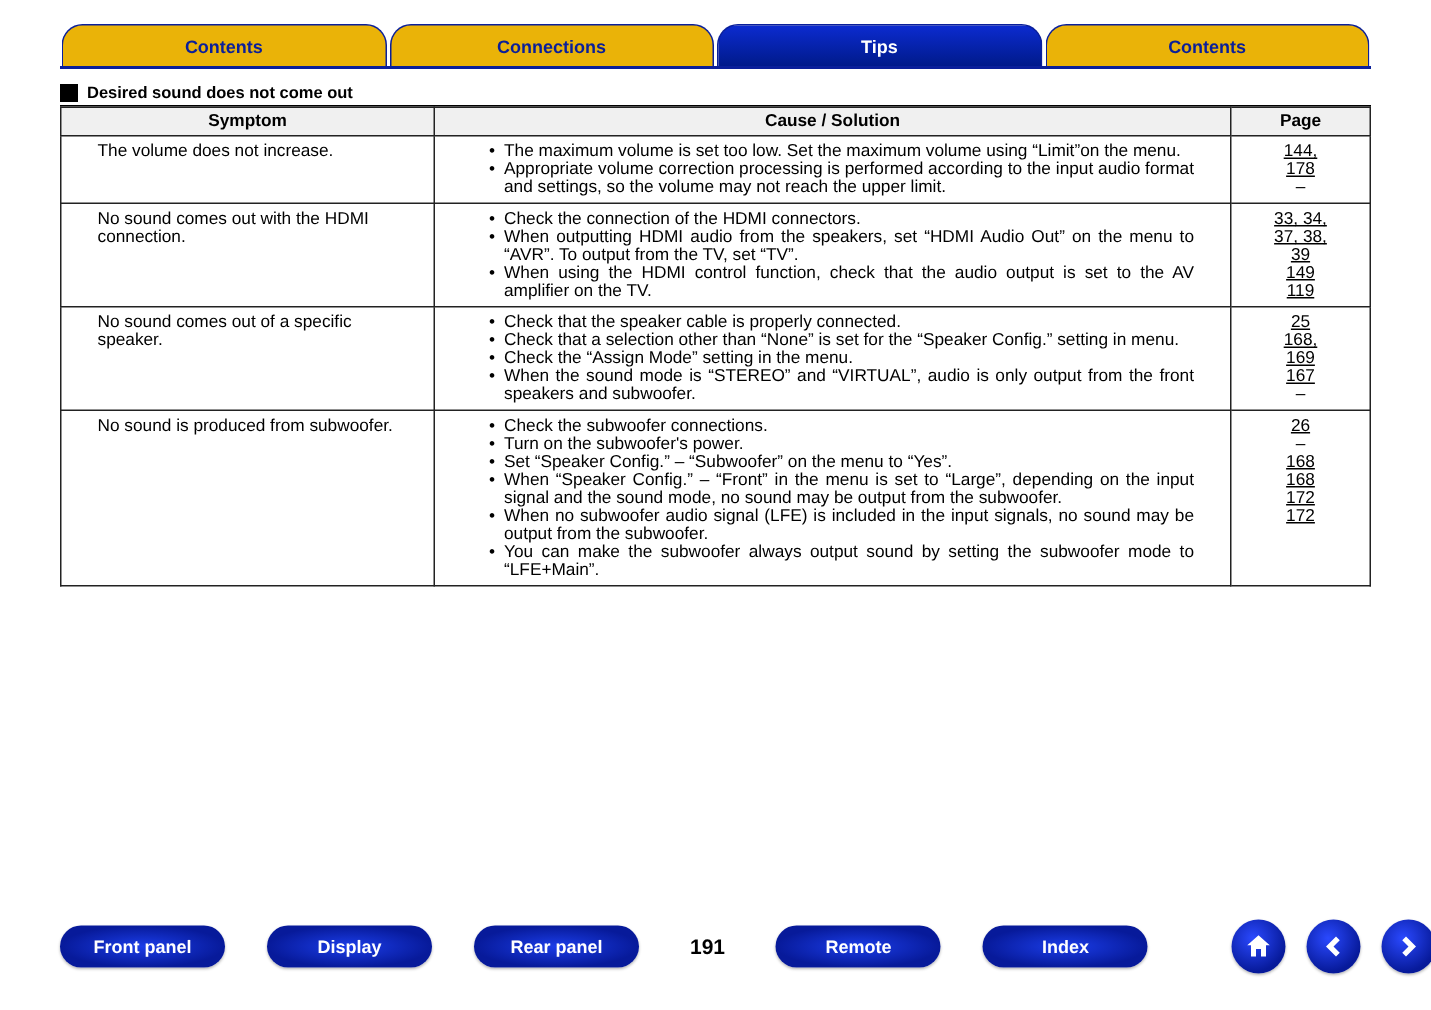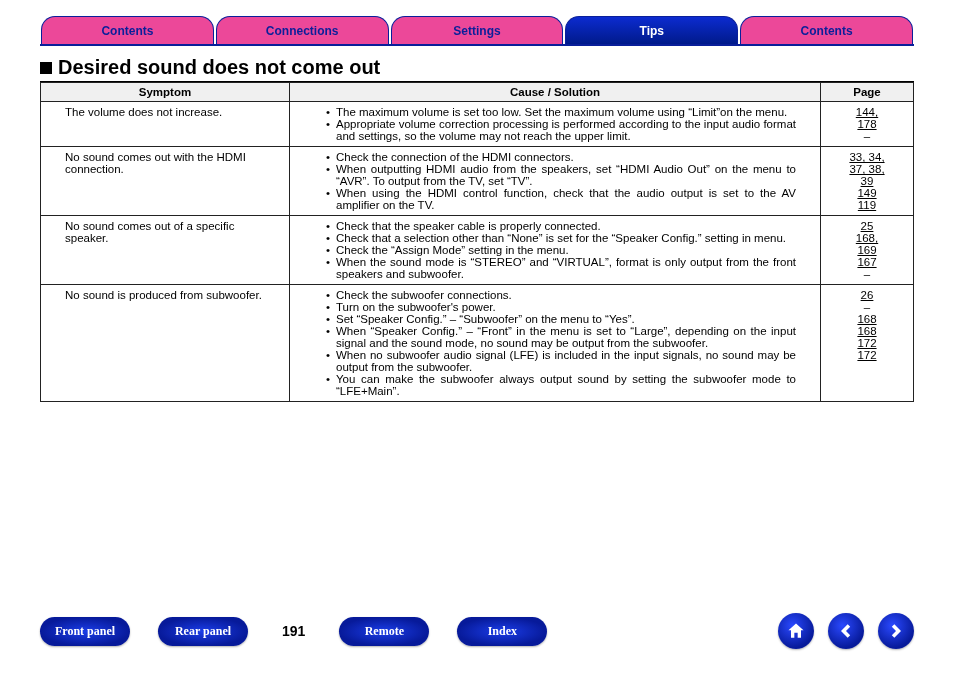--- a/index.html
+++ b/index.html
@@ -34,42 +34,42 @@
     text-align:center;
     font-size:12px;
     font-weight:bold;
     color:var(--blue);
     padding:7px 0 6px 0;
     position:relative;
     border:1px solid var(--blue);
     border-bottom:none;
     border-top-left-radius:14px;
     border-top-right-radius:14px;
-    background:#ec4899;
+    background:#eab308;
     margin:0 1px;
     cursor:pointer;
   }
   .tab.active{
     background:linear-gradient(#0c2bd0,#001a8a);
     color:#fff;
     border-color:var(--blue);
   }
 
   
   .headwrap{
     margin-top:10px;
     border-bottom:1.5px solid #000;
     padding-bottom:2px;
   }
   .heading{
     display:flex;
     align-items:center;
     gap:6px;
     font-weight:bold;
-    font-size:20px;
+    font-size:11px;
   }
   .heading .sq{
     width:12px;height:12px;background:#000;display:inline-block;
   }
 
   
   table.trouble{
     width:100%;
     border-collapse:collapse;
     margin-top:0;
@@ -104,27 +104,26 @@
     left:40px;right:40px;bottom:24px;
     display:flex;
     align-items:center;
     gap:28px;
   }
   .btn{
     background:radial-gradient(ellipse at center,#1b3de8 0%,#071a9a 70%);
     color:#fff;
     font-weight:bold;
     font-size:12px;
-    padding:7px 8px;
+    padding:7px 18px;
     min-width:74px;
     text-align:center;
     border-radius:18px;
     cursor:pointer;
     box-shadow:0 1px 2px rgba(0,0,0,.3);
-    font-family:Liberation Serif, serif;
   }
   .pagenum{
     font-size:14px;
     font-weight:bold;
     color:#000;
     padding:0 6px;
   }
   .spacer{flex:1;}
   .rounds{display:flex;gap:14px;}
   .round{
@@ -135,21 +134,20 @@
     box-shadow:0 1px 2px rgba(0,0,0,.3);
   }
   .round svg{width:20px;height:20px;fill:#fff;}
 </style>
 </head>
 <body>
 
 <div class="tabs">
   <div class="tab">Contents</div>
   <div class="tab">Connections</div>
-  <div class="tab">Settings</div>
   <div class="tab active">Tips</div>
   <div class="tab">Contents</div>
 </div>
 
 <div class="headwrap">
   <div class="heading">
     <span class="sq"></span>
     <span>Desired sound does not come out</span>
   </div>
 </div>
@@ -194,21 +192,21 @@
       </td>
     </tr>
 
     <tr>
       <td class="sym">No sound comes out of a specific speaker.</td>
       <td class="cause">
         <ul>
           <li>Check that the speaker cable is properly connected.</li>
           <li>Check that a selection other than “None” is set for the “Speaker Config.” setting in menu.</li>
           <li>Check the “Assign Mode” setting in the menu.</li>
-          <li>When the sound mode is “STEREO” and “VIRTUAL”, format is only output from the front speakers and subwoofer.</li>
+          <li>When the sound mode is “STEREO” and “VIRTUAL”, audio is only output from the front speakers and subwoofer.</li>
         </ul>
       </td>
       <td class="pages">
         <span><u>25</u></span>
         <span><u>168, 169</u></span>
         <span><u>167</u></span>
         <span class="dash">–</span>
       </td>
     </tr>
 
@@ -231,20 +229,21 @@
         <span><u>168</u></span>
         <span><u>172</u></span>
         <span><u>172</u></span>
       </td>
     </tr>
   </tbody>
 </table>
 
 <div class="bottom">
   <div class="btn">Front panel</div>
+  <div class="btn">Display</div>
   <div class="btn">Rear panel</div>
   <div class="pagenum">191</div>
   <div class="btn">Remote</div>
   <div class="btn">Index</div>
   <div class="spacer"></div>
   <div class="rounds">
     <div class="round">
       <svg viewBox="0 0 24 24">
           <path d="M12 3l9 8h-3v9h-4v-6h-4v6H6v-9H3z"></path>
         </svg>

